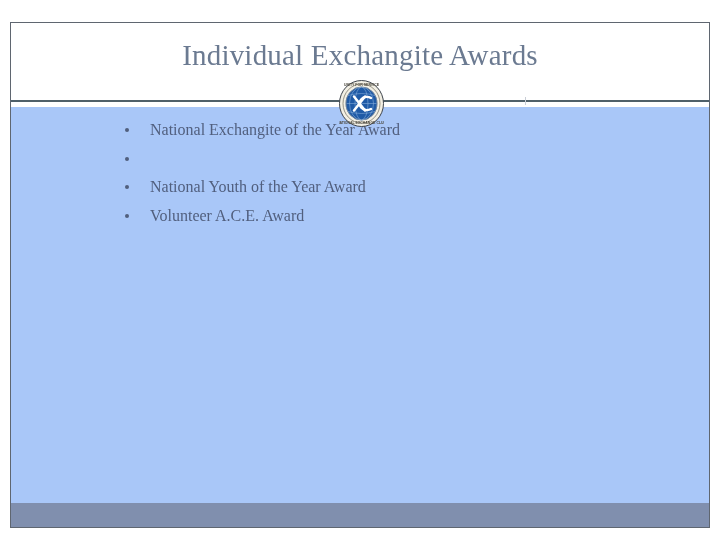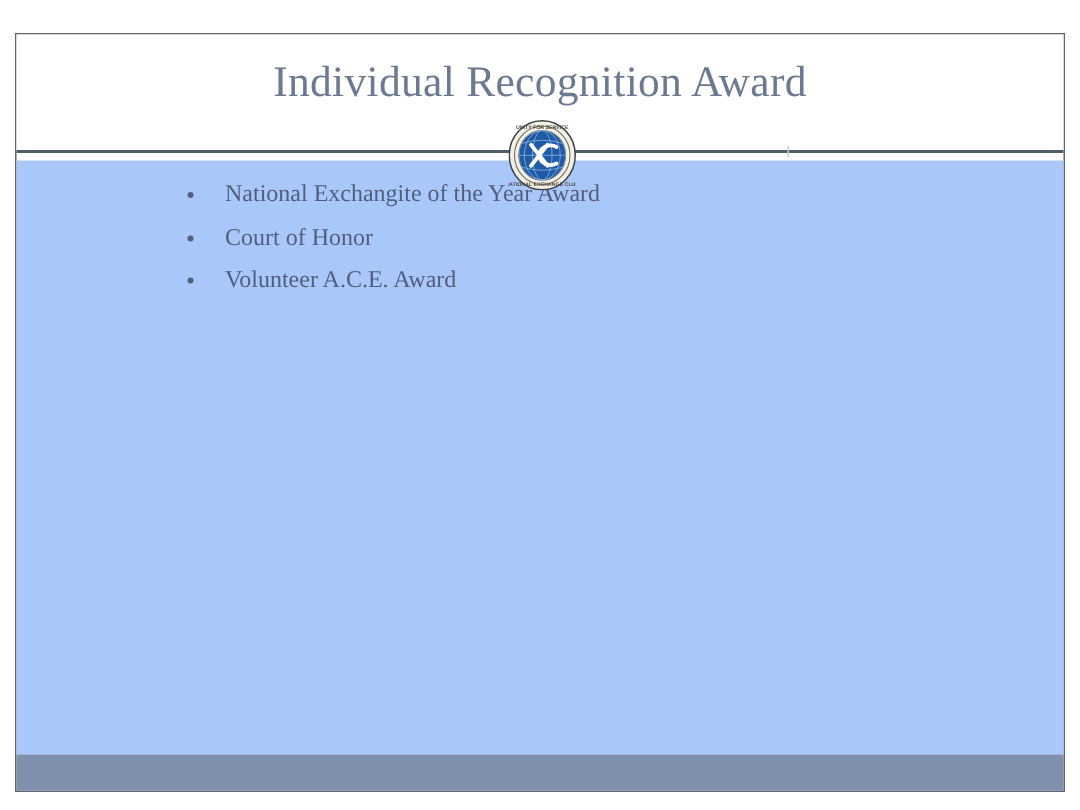--- a/index.html
+++ b/index.html
@@ -127,21 +127,21 @@
     height: 24px;
     background: #808fae;
   }
 </style>
 </head>
 <body>
 
 <div class="slide">
 
   <div class="header">
-    <div class="slide-title">Individual Recognition Award</div>
+    <div class="slide-title">Individual Exchangite Awards</div>
   </div>
 
   <div class="header-rule"></div>
   <div class="rule-tick"></div>
 
   <div class="logo">
     <svg viewBox="0 0 90 94" width="45" height="47" aria-hidden="true">
       <ellipse cx="45" cy="47" rx="44" ry="46" fill="#f2efe4" stroke="#3d434c" stroke-width="2"></ellipse>
       <ellipse cx="45" cy="47" rx="37" ry="39" fill="none" stroke="#6e6a5c" stroke-width="1.4"></ellipse>
       <ellipse cx="45" cy="47" rx="31" ry="33" fill="#1f5aa6" stroke="#2a3a55" stroke-width="1.6"></ellipse>
@@ -167,21 +167,24 @@
 
   <div class="body-panel"></div>
 
   <ul class="award-list">
     <li class="award-item">
       <span class="award-bullet"></span>
       <span>National Exchangite of the Year Award</span>
     </li>
     <li class="award-item">
       <span class="award-bullet"></span>
-      <span>Court of Honor</span>
+    </li>
+    <li class="award-item">
+      <span class="award-bullet"></span>
+      <span>National Youth of the Year Award</span>
     </li>
     <li class="award-item">
       <span class="award-bullet"></span>
       <span>Volunteer A.C.E. Award</span>
     </li>
   </ul>
 
   <div class="footer-bar"></div>
 
 </div>

